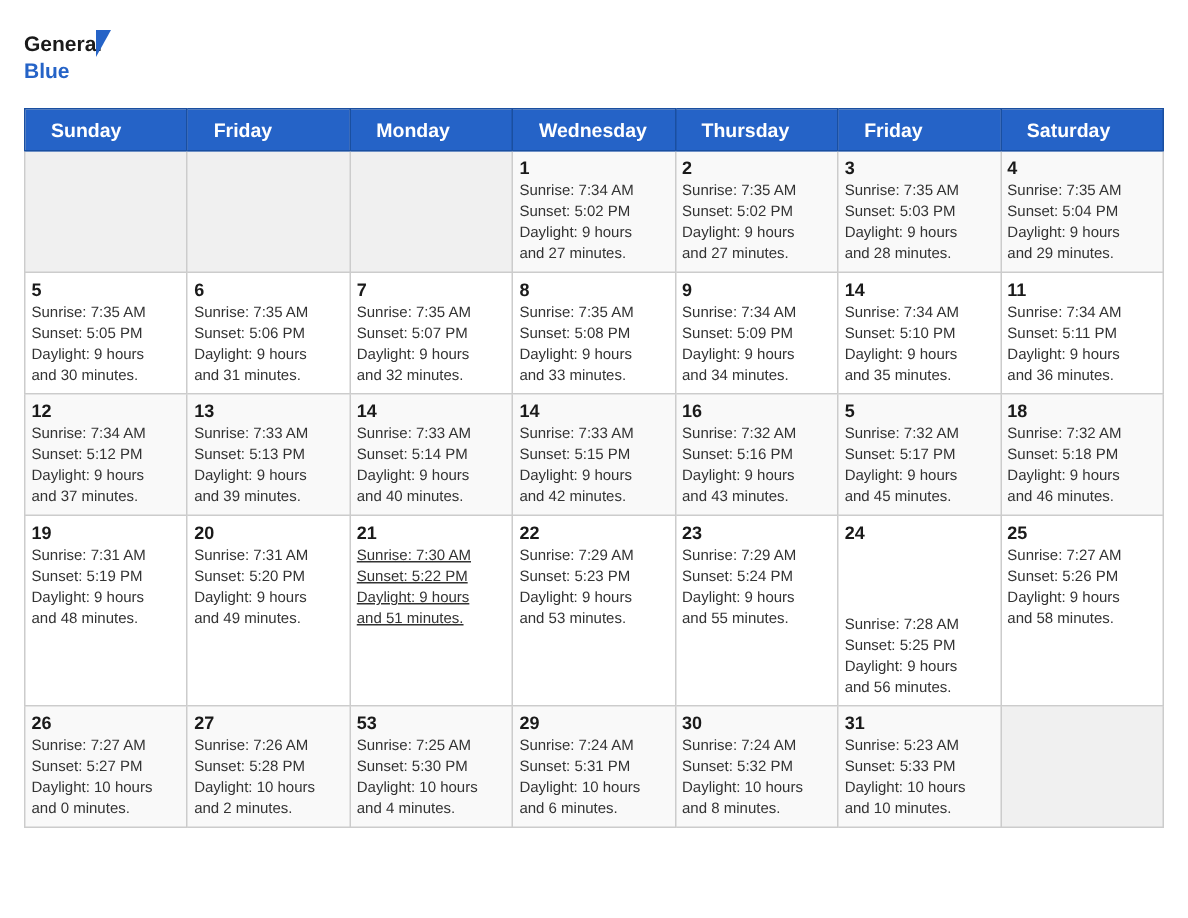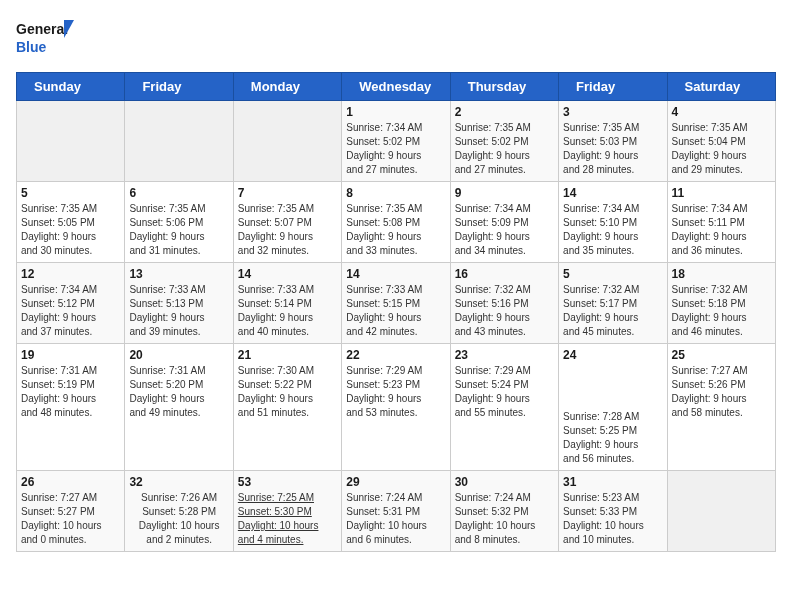--- a/index.html
+++ b/index.html
@@ -252,21 +252,21 @@
         </td>
         <td>
           <span class="day-number">20</span>
           <div class="day-info" style="white-space: pre-line;">Sunrise: 7:31 AM
 Sunset: 5:20 PM
 Daylight: 9 hours
 and 49 minutes.</div>
         </td>
         <td>
           <span class="day-number">21</span>
-          <div class="day-info" style="white-space: pre-line;">Sunrise: 7:30 AM
+          <div class="day-info" style="white-space: pre-line; text-decoration: underline;">Sunrise: 7:30 AM
 Sunset: 5:22 PM
 Daylight: 9 hours
 and 51 minutes.</div>
         </td>
         <td>
           <span class="day-number">22</span>
           <div class="day-info" style="white-space: pre-line;">Sunrise: 7:29 AM
 Sunset: 5:23 PM
 Daylight: 9 hours
 and 53 minutes.</div>
@@ -295,29 +295,29 @@
       </tr>
       <tr>
         <td>
           <span class="day-number">26</span>
           <div class="day-info" style="white-space: pre-line;">Sunrise: 7:27 AM
 Sunset: 5:27 PM
 Daylight: 10 hours
 and 0 minutes.</div>
         </td>
         <td>
-          <span class="day-number">32</span>
-          <div class="day-info" style="white-space: pre-line; text-align: center;">Sunrise: 7:26 AM
+          <span class="day-number">27</span>
+          <div class="day-info" style="white-space: pre-line;">Sunrise: 7:26 AM
 Sunset: 5:28 PM
 Daylight: 10 hours
 and 2 minutes.</div>
         </td>
         <td>
           <span class="day-number">53</span>
-          <div class="day-info" style="white-space: pre-line; text-decoration: underline;">Sunrise: 7:25 AM
+          <div class="day-info" style="white-space: pre-line;">Sunrise: 7:25 AM
 Sunset: 5:30 PM
 Daylight: 10 hours
 and 4 minutes.</div>
         </td>
         <td>
           <span class="day-number">29</span>
           <div class="day-info" style="white-space: pre-line;">Sunrise: 7:24 AM
 Sunset: 5:31 PM
 Daylight: 10 hours
 and 6 minutes.</div>

